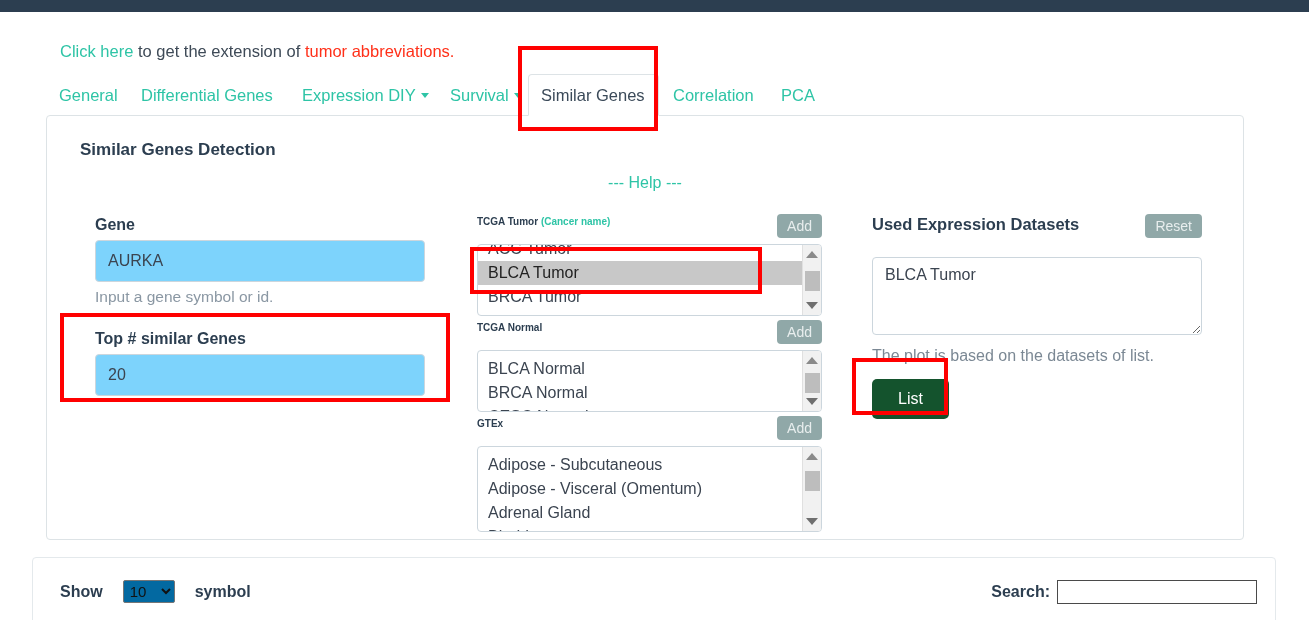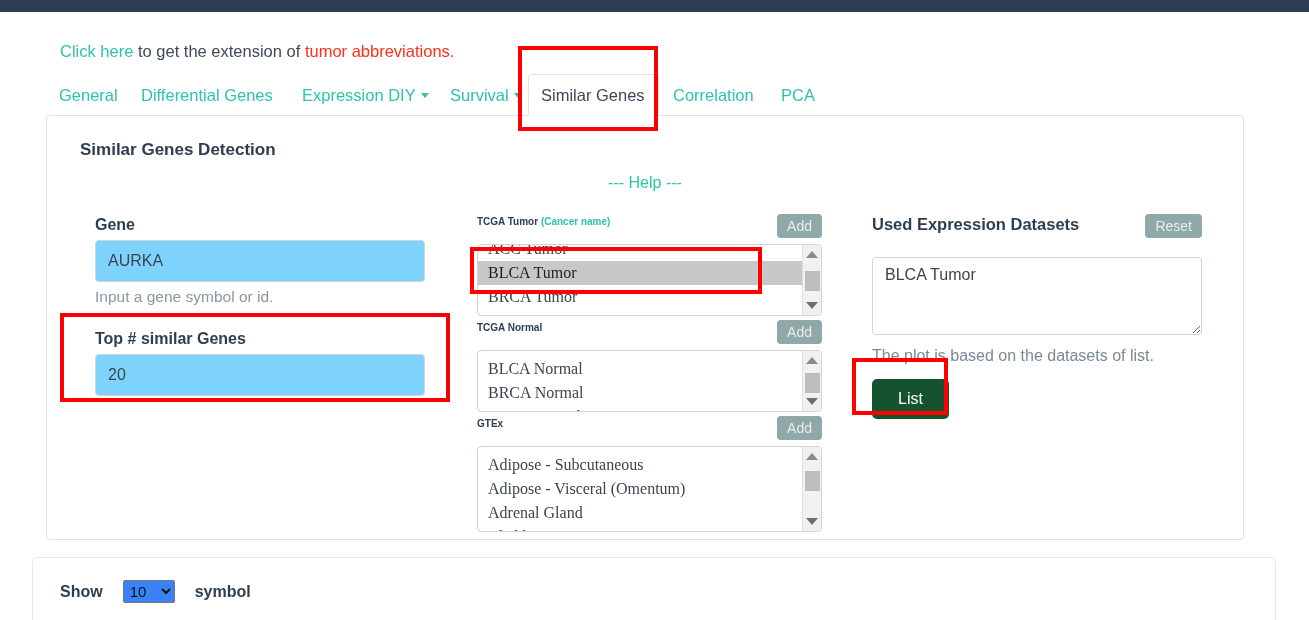--- a/index.html
+++ b/index.html
@@ -116,21 +116,21 @@
     background: #90a8a8; color: #e8eeee;
     font-size: 14px; border: none; border-radius: 4px;
     padding: 4px 10px; cursor: pointer;
     font-family: "Liberation Sans", sans-serif;
   }
   .listbox {
     position: relative;
     border: 1px solid #ccd6dd; border-radius: 4px;
     background: #fff; overflow: hidden;
   }
-  .listbox .items { padding: 6px 0 0 0; font-family: Liberation Serif, serif; }
+  .listbox .items { padding: 6px 0 0 0; }
   .listbox .opt {
     font-size: 16px; color: #3b4450;
     padding: 1px 10px; line-height: 22px; white-space: nowrap;
   }
   .listbox .opt.sel { background: #c8c8c8; color: #222; }
   .sbar {
     position: absolute; right: 0; top: 0; bottom: 0; width: 19px;
     background: #f1f1f1; border-left: 1px solid #e0e0e0;
   }
   .sbar .arw {
@@ -182,21 +182,21 @@
     border: 1px solid #e4e9ec; border-radius: 4px;
   }
   #show-wrap {
     position: absolute; left: 27px; top: 22px;
     display: flex; align-items: center; gap: 20px;
     font-size: 16px; font-weight: bold; color: #2c3e50;
   }
   #entries-select {
     font-size: 15px; padding: 1px 2px;
     border: 1px solid #767676; border-radius: 2px;
-    background: #3b82f6; color: #111;
+    background: #0369a1; color: #111;
     font-family: "Liberation Sans", sans-serif;
   }
   #search-wrap {
     position: absolute; right: 18px; top: 22px;
     display: flex; align-items: center; gap: 7px;
     font-size: 16px; font-weight: bold; color: #2c3e50;
   }
   #search-input {
     width: 200px; height: 24px;
     border: 1px solid #4a4a4a; background: #fff;
@@ -339,20 +339,24 @@
     <div id="show-wrap">
       <span>Show</span>
       <select id="entries-select">
         <option>10</option>
         <option>25</option>
         <option>50</option>
         <option>100</option>
       </select>
       <span>symbol</span>
     </div>
+    <div id="search-wrap">
+      <span>Search:</span>
+      <input id="search-input" type="text" value="" style="">
+    </div>
 
   </div>
 
 </div>
 
 <div class="redbox" style="left:518px; top:46px;  width:140px; height:85px;"></div>
 <div class="redbox" style="left:470px; top:247px; width:292px; height:47px;"></div>
 <div class="redbox" style="left:60px;  top:313px; width:390px; height:89px;"></div>
 <div class="redbox" style="left:852px; top:358px; width:96px;  height:57px;"></div>
 

